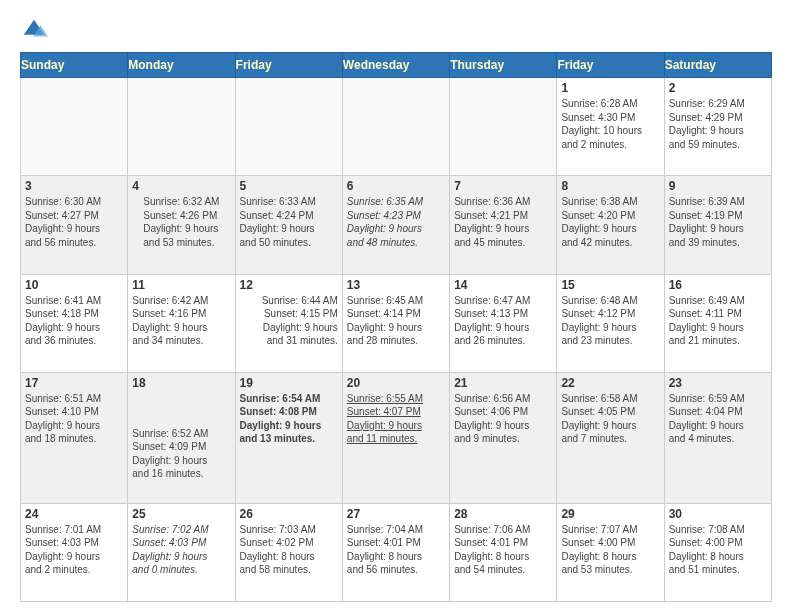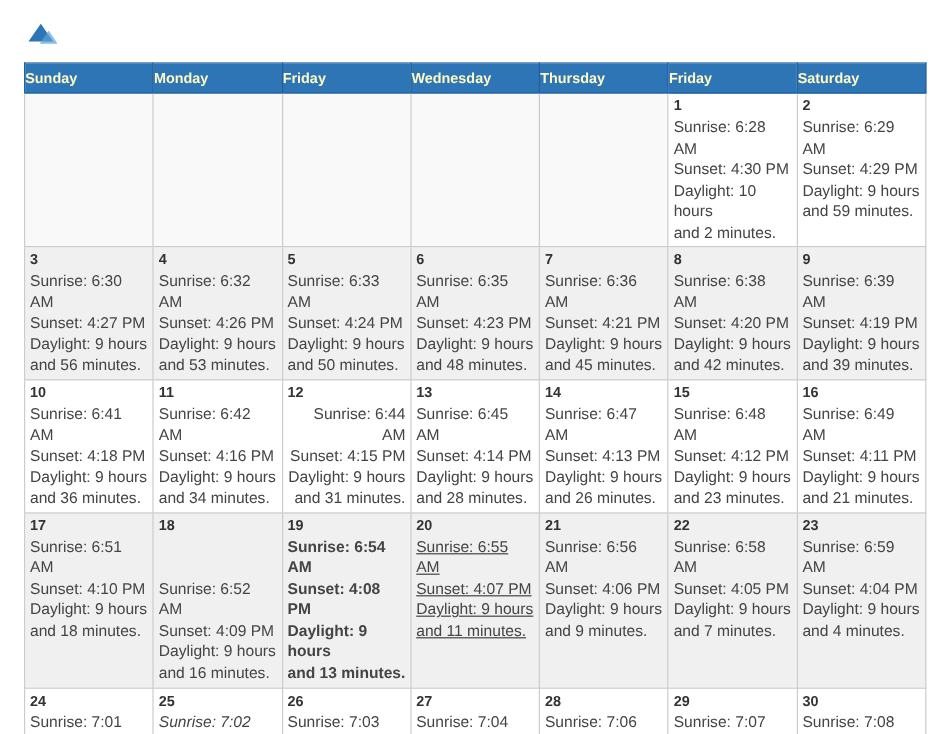--- a/index.html
+++ b/index.html
@@ -83,21 +83,21 @@
       background: #f0f0f0;
     }
     .day-number {
       font-size: 12px;
       font-weight: bold;
       color: #333;
       display: block;
       margin-bottom: 2px;
     }
     .day-info {
-      font-size: 13px;
+      font-size: 10px;
       color: #444;
       line-height: 1.35;
     }
   </style>
 </head>
 <body>
 
 <div class="page">
   <div class="header">
     <div class="logo">
@@ -153,35 +153,35 @@
         <tr>
           <td class="shaded">
             <span class="day-number">3</span>
             <div class="day-info" style="white-space: pre-line;">Sunrise: 6:30 AM
 Sunset: 4:27 PM
 Daylight: 9 hours
 and 56 minutes.</div>
           </td>
           <td class="shaded">
             <span class="day-number">4</span>
-            <div class="day-info" style="white-space: pre-line;">Sunrise: 6:32 AM
+            <div class="day-info" style="white-space: pre-line; margin-left: 11px;">Sunrise: 6:32 AM
 Sunset: 4:26 PM
 Daylight: 9 hours
 and 53 minutes.</div>
           </td>
           <td class="shaded">
             <span class="day-number">5</span>
             <div class="day-info" style="white-space: pre-line;">Sunrise: 6:33 AM
 Sunset: 4:24 PM
 Daylight: 9 hours
 and 50 minutes.</div>
           </td>
           <td class="shaded">
             <span class="day-number">6</span>
-            <div class="day-info" style="white-space: pre-line;">Sunrise: 6:35 AM
+            <div class="day-info" style="white-space: pre-line; font-style: italic;">Sunrise: 6:35 AM
 Sunset: 4:23 PM
 Daylight: 9 hours
 and 48 minutes.</div>
           </td>
           <td class="shaded">
             <span class="day-number">7</span>
             <div class="day-info" style="white-space: pre-line;">Sunrise: 6:36 AM
 Sunset: 4:21 PM
 Daylight: 9 hours
 and 45 minutes.</div>

